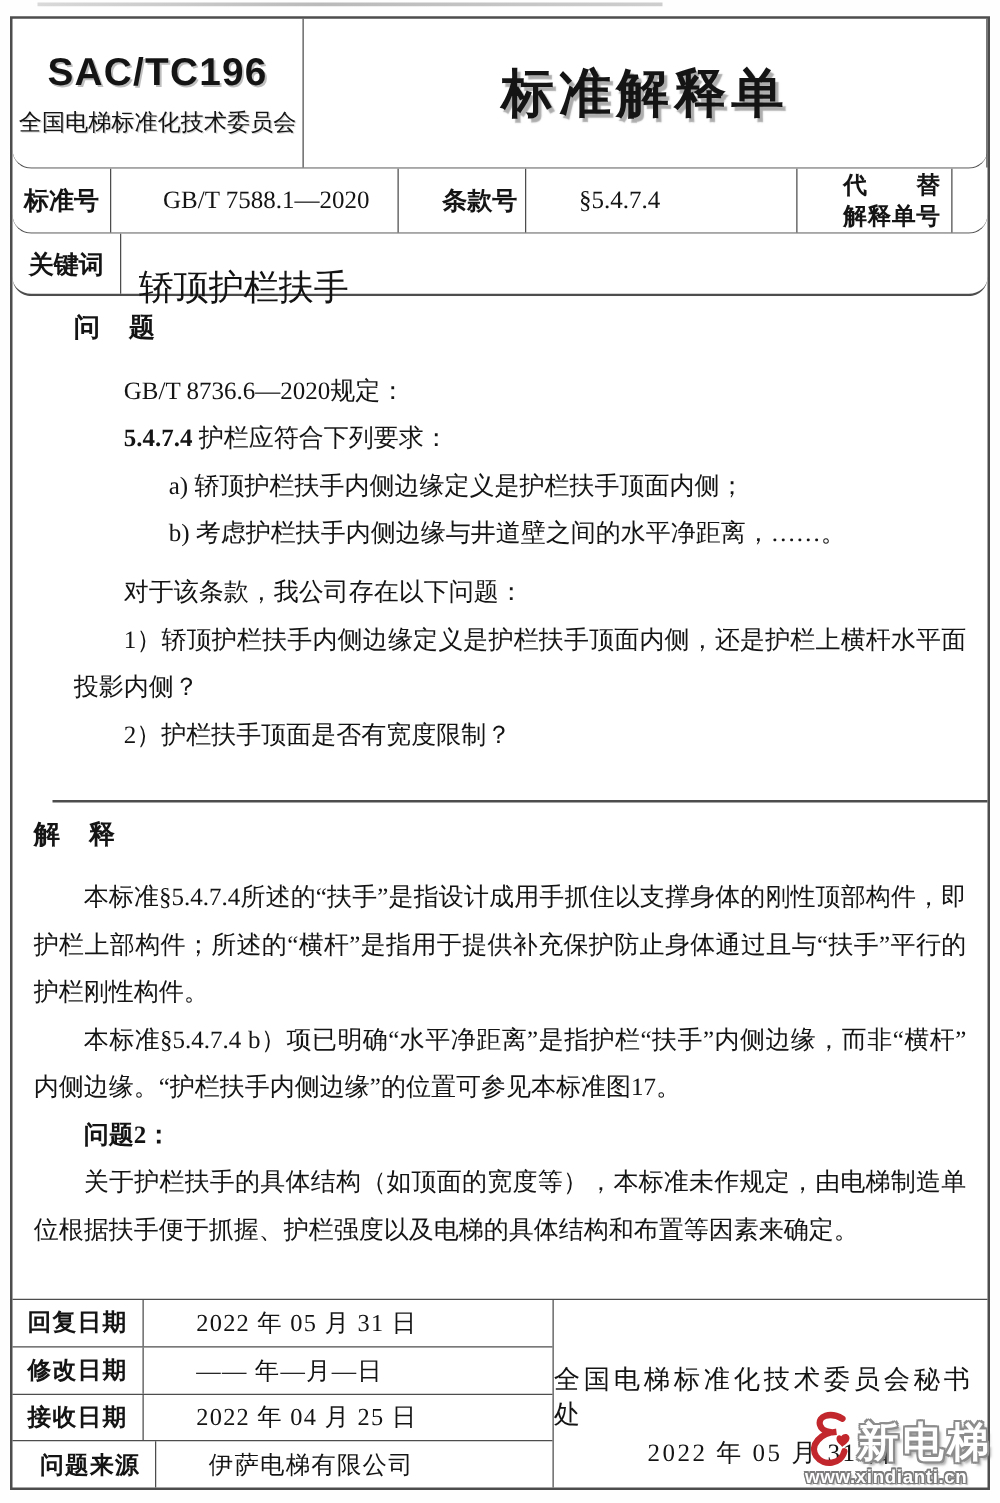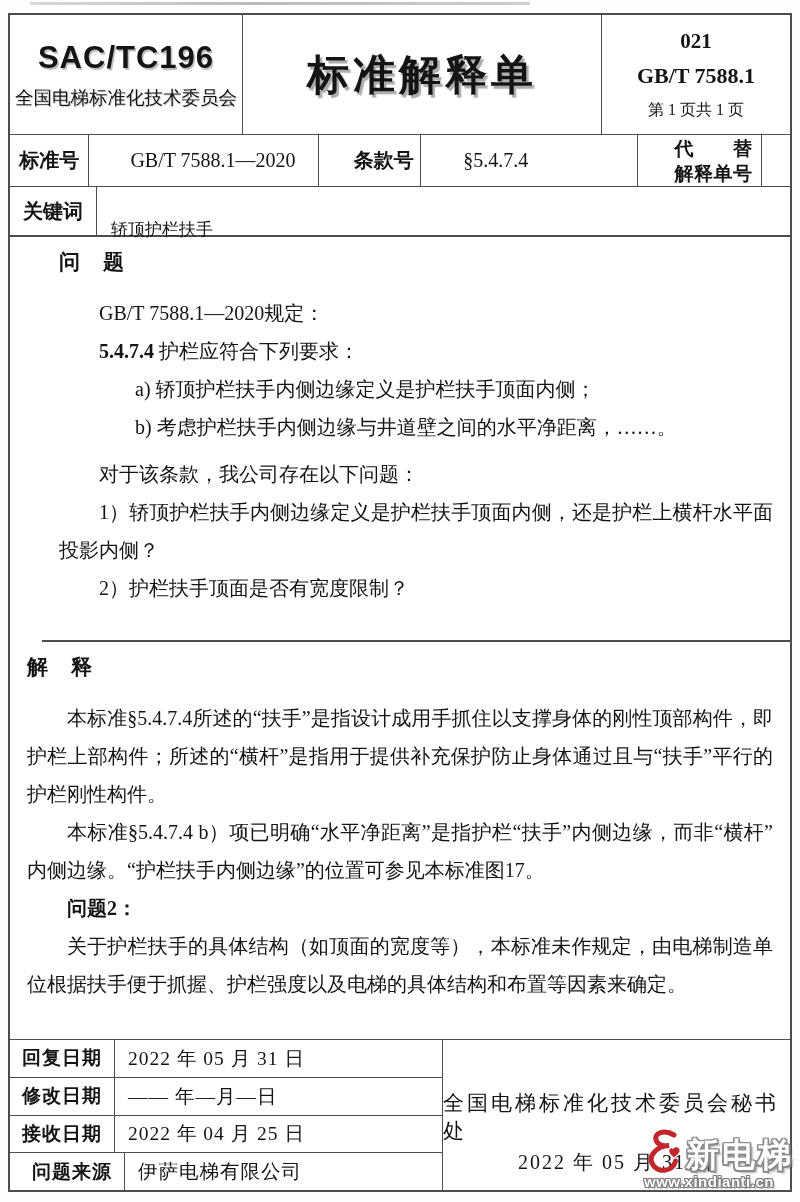--- a/index.html
+++ b/index.html
@@ -22,21 +22,21 @@
     position:absolute;top:2px;left:30px;width:500px;height:3px;
     background:linear-gradient(90deg,#c9c9c9 0%,#9d9d9d 45%,#b9b9b9 100%);
     opacity:.7;
   }
   .frame{
     position:absolute;left:8px;top:13px;width:784px;height:1179px;
     border:2px solid var(--line);
     display:flex;flex-direction:column;
     background:#fff;
   }
-  .row{display:flex;border-bottom:1px solid var(--line);}
+  .row{display:flex;border-bottom:1px solid var(--line);border-radius:15px;}
   
   .row-header{height:120px;}
   .hcell{display:flex;flex-direction:column;align-items:center;justify-content:center;}
   .hc-org{width:233px;border-right:1px solid var(--line);}
   .org-code{
     font-family:"Liberation Sans","DejaVu Sans",sans-serif;
     font-weight:bold;font-size:31px;letter-spacing:1px;
     text-shadow:1.5px 1.5px 0 rgba(110,110,110,.45);
   }
   .org-name{font-size:18.5px;margin-top:9px;text-shadow:1px 1px 0 rgba(130,130,130,.35);}
@@ -59,36 +59,36 @@
   .m-clause-value{width:205px;padding-left:14px;font-size:20px;}
   .m-replace-label{width:104px;flex-direction:column;justify-content:center;
       font-weight:bold;font-size:19px;line-height:25px;padding:0 9px;align-items:stretch;}
   .m-replace-label span{display:block;text-align:justify;text-align-last:justify;}
   .m-diagonal{flex:1;border-right:none;position:relative;}
   .m-diagonal svg{position:absolute;inset:0;width:100%;height:100%;}
   
   .row-keyword{height:50px;border-bottom:2px solid var(--line);}
   .k-label{width:87px;display:flex;align-items:center;justify-content:center;
       font-weight:bold;font-size:20px;border-right:1px solid var(--line);}
-  .k-value{flex:1;display:flex;align-items:center;padding-left:14px;font-size:17px;margin-top:37px;}
+  .k-value{flex:1;display:flex;align-items:center;padding-left:14px;font-size:28px;margin-top:37px;}
   
   .section{padding:10px 17px 0 17px;font-size:20px;line-height:38px;}
   .sec-question{height:405px;border-bottom:2px solid var(--line);margin-left:32px;}
   .sec-interpret{flex:1;border-bottom:1px solid var(--line);}
   .sec-heading{font-weight:bold;font-size:21px;line-height:30px;letter-spacing:1px;}
   .sec-body{margin-top:17px;text-align:justify;}
   .para{text-indent:2em;}
   .para-item{text-indent:3.8em;}
   .para-gap{margin-top:9px;}
   .bold{font-weight:bold;}
   .subhead{text-indent:2em;font-weight:bold;}
   
   .footer-table{height:150px;display:flex;border-bottom:none;}
   .f-left{width:433px;display:flex;flex-direction:column;border-right:1px solid var(--line);}
-  .f-row{flex:1;display:flex;border-bottom:1px solid var(--line);}
+  .f-row{flex:1;display:flex;border-bottom:1px solid var(--line);gap:29px;}
   .f-row:last-child{border-bottom:none;margin-left:10px;}
   .f-label{width:105px;display:flex;align-items:center;justify-content:center;
       font-weight:bold;font-size:19px;border-right:1px solid var(--line);letter-spacing:1px;}
   .f-value{flex:1;display:flex;align-items:center;padding-left:13px;font-size:19.5px;letter-spacing:1px;}
   .f-right{flex:1;display:flex;flex-direction:column;align-items:center;
       justify-content:flex-end;padding-bottom:14px;gap:4px;}
   .secretariat{font-size:21px;letter-spacing:3px;}
   .date-line{font-size:20px;letter-spacing:2px;}
   
   .watermark{
@@ -126,25 +126,20 @@
 <div class="frame">
 
   <div class="row row-header">
     <div class="hcell hc-org">
       <div class="org-code">SAC/TC196</div>
       <div class="org-name">全国电梯标准化技术委员会</div>
     </div>
     <div class="hcell hc-title">
       <div class="doc-title">标准解释单</div>
     </div>
-    <div class="hcell hc-num">
-      <div class="doc-number">021</div>
-      <div class="standard-ref">GB/T 7588.1</div>
-      <div class="page-info">第 1 页共 1 页</div>
-    </div>
   </div>
 
   <div class="row row-meta">
     <div class="mcell mlabel m-standard-label">标准号</div>
     <div class="mcell m-standard-value">GB/T 7588.1—2020</div>
     <div class="mcell mlabel m-clause-label">条款号</div>
     <div class="mcell m-clause-value">§5.4.7.4</div>
     <div class="mcell m-replace-label">
       <span>代替</span>
       <span>解释单号</span>
@@ -157,21 +152,21 @@
   </div>
 
   <div class="row row-keyword">
     <div class="k-label">关键词</div>
     <div class="k-value">轿顶护栏扶手</div>
   </div>
 
   <div class="section sec-question">
     <div class="sec-heading">问　题</div>
     <div class="sec-body">
-      <div class="para">GB/T 7588.1—2020规定：</div>
+      <div class="para">GB/T 8736.6—2020规定：</div>
       <div class="para"><span class="bold">5.4.7.4</span><span> 护栏应符合下列要求：</span></div>
       <div class="para-item">a) 轿顶护栏扶手内侧边缘定义是护栏扶手顶面内侧；</div>
       <div class="para-item">b) 考虑护栏扶手内侧边缘与井道壁之间的水平净距离，……。</div>
       <div class="para para-gap">对于该条款，我公司存在以下问题：</div>
       <div class="para">1）轿顶护栏扶手内侧边缘定义是护栏扶手顶面内侧，还是护栏上横杆水平面投影内侧？</div>
       <div class="para">2）护栏扶手顶面是否有宽度限制？</div>
     </div>
   </div>
 
   <div class="section sec-interpret">

